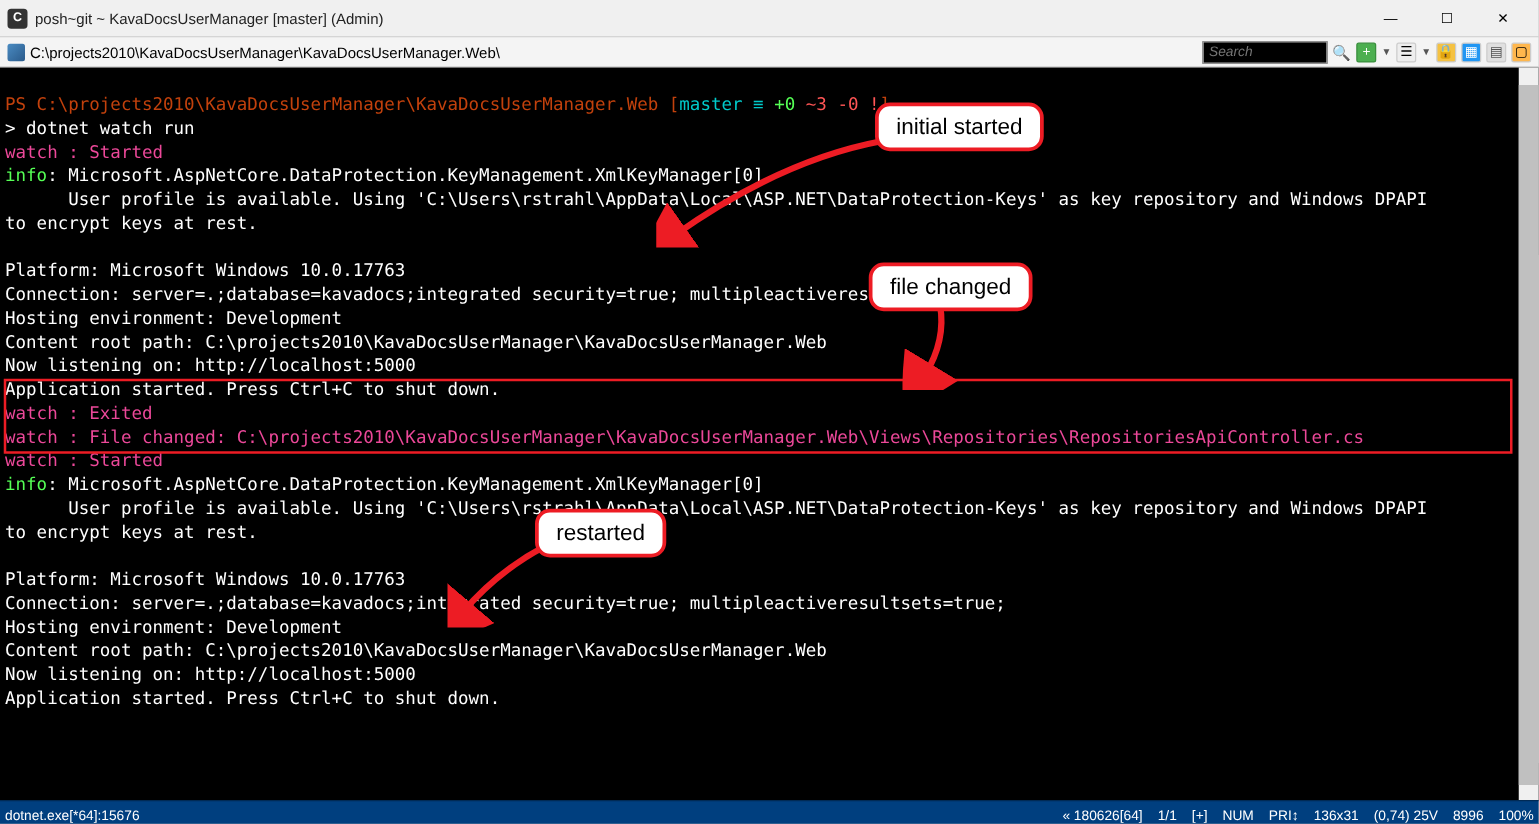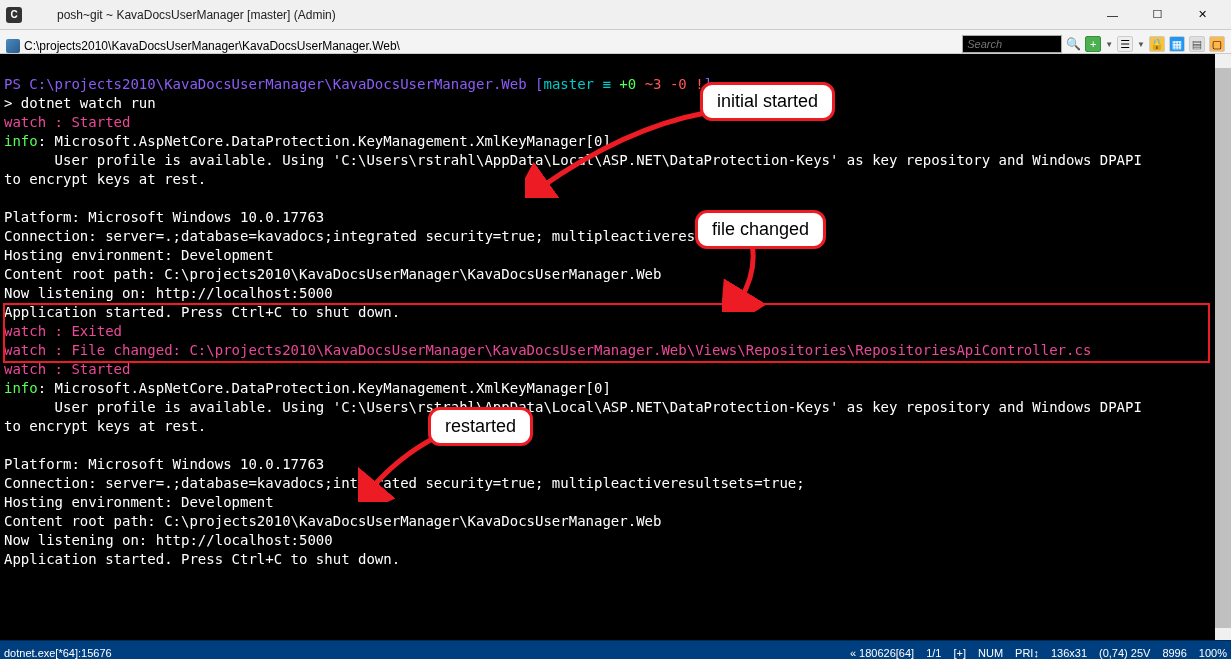--- a/index.html
+++ b/index.html
@@ -29,37 +29,37 @@
   background: #333;
   color: #fff;
   border-radius: 3px;
   display: inline-flex;
   align-items: center;
   justify-content: center;
   font-weight: bold;
   font-size: 10px;
   margin-right: 6px;
 }
-.titlebar .title-text { flex: 1; color: #222; margin-left: 29px; }
+.titlebar .title-text { flex: 1; color: #222; }
 .titlebar .win-controls { display: flex; gap: 0; }
 .titlebar .win-btn {
   width: 45px; height: 28px;
   display: flex; align-items: center; justify-content: center;
   font-family: "Segoe UI", sans-serif;
   font-size: 11px;
   cursor: default;
 }
 
 
 .tabbar {
   height: 24px;
   background: #f4f4f4;
   border-bottom: 1px solid #ccc;
   display: flex;
-  align-items: flex-end;
+  align-items: center;
   padding: 0 6px;
   font-family: "Segoe UI", sans-serif;
   font-size: 12px;
   justify-content: space-between;
 }
 .tabbar-left { display: flex; align-items: center; gap: 4px; }
 .tab-icon {
   width: 14px; height: 14px;
   background: linear-gradient(135deg,#4a8bc2,#2a5a8a);
   border-radius: 2px;
@@ -96,21 +96,21 @@
   color: #fff;
   font-family: "Consolas", monospace;
   font-size: 14px;
   line-height: 19px;
   height: 586px;
   overflow: hidden;
   padding: 2px 4px;
   white-space: pre;
   position: relative;
 }
-.c-yellow { color: #8b5cf6; }
+.c-yellow { color: #c2410c; }
 .c-green  { color: #55ff55; }
 .c-cyan   { color: #00caca; text-align: center; }
 .c-red    { color: #ff5555; }
 .c-purple { color: #ec4899; }
 
 
 .callout {
   position: absolute;
   background: #fff;
   border: 3px solid #ed1c24;

